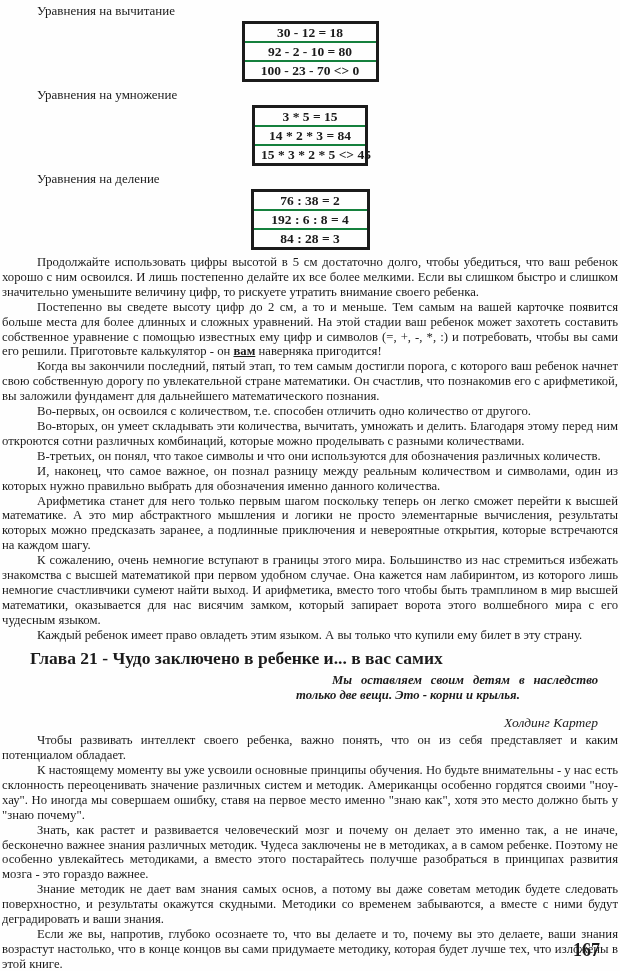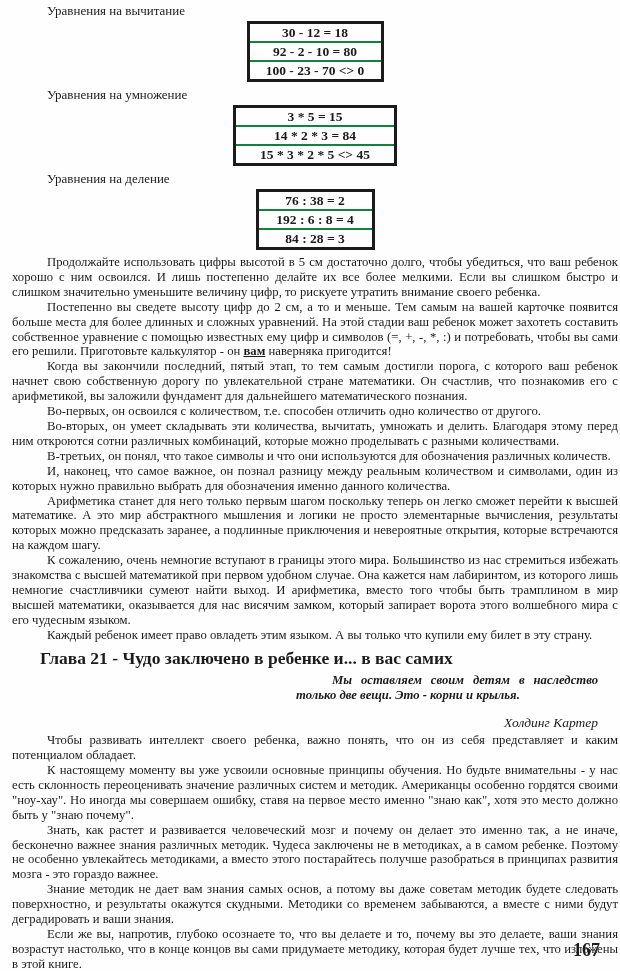--- a/index.html
+++ b/index.html
@@ -1,21 +1,21 @@
 <!DOCTYPE html>
 <html lang="ru"><head>
 <meta charset="utf-8">
 <style>
   html, body { margin: 0; padding: 0; background: #ffffff; }
   .page {
     position: relative;
     width: 620px;
     height: 971px;
     box-sizing: border-box;
-    padding: 3px 2px 0 12px;
+    padding: 3px 2px 0 2px;
     background: #fefefe;
     color: #1b1b1b;
     font-family: "Liberation Serif", serif;
     overflow: hidden;
   }
   
   .eq-label {
     margin: 0 0 3px 35px;
     font-size: 13px;
     line-height: 15px;
@@ -29,21 +29,21 @@
   .eq-table td {
     border: 2px solid #15803d;
     font-weight: bold;
     font-size: 13.5px;
     line-height: 13px;
     padding: 2px 6px;
     text-align: center;
     white-space: nowrap;
   }
   .eq-w0 { width: 137px; }
-  .eq-w1 { width: 164px; }
+  .eq-w1 { width: 116px; }
   .eq-w2 { width: 119px; }
   
   .para {
     margin: 0;
     text-indent: 35px;
     text-align: justify;
     font-size: 12.7px;
     line-height: 14.9px;
   }
   .em-word { font-weight: bold; text-decoration: underline; }

